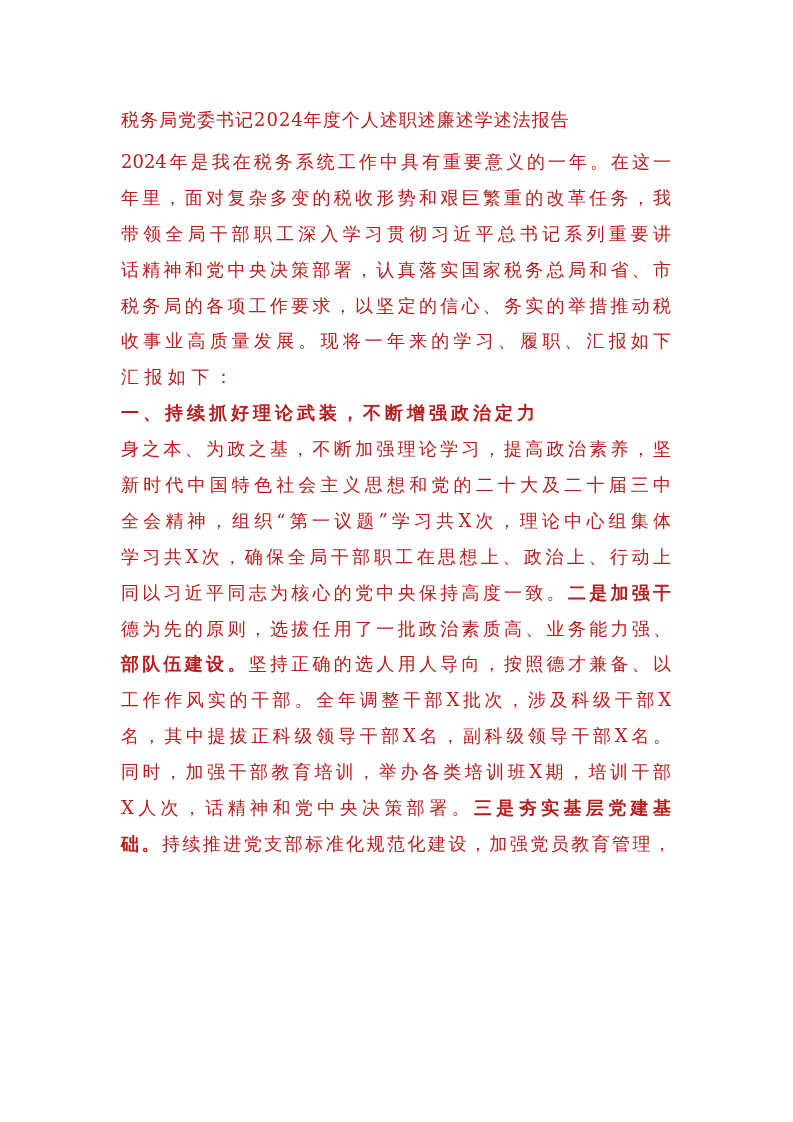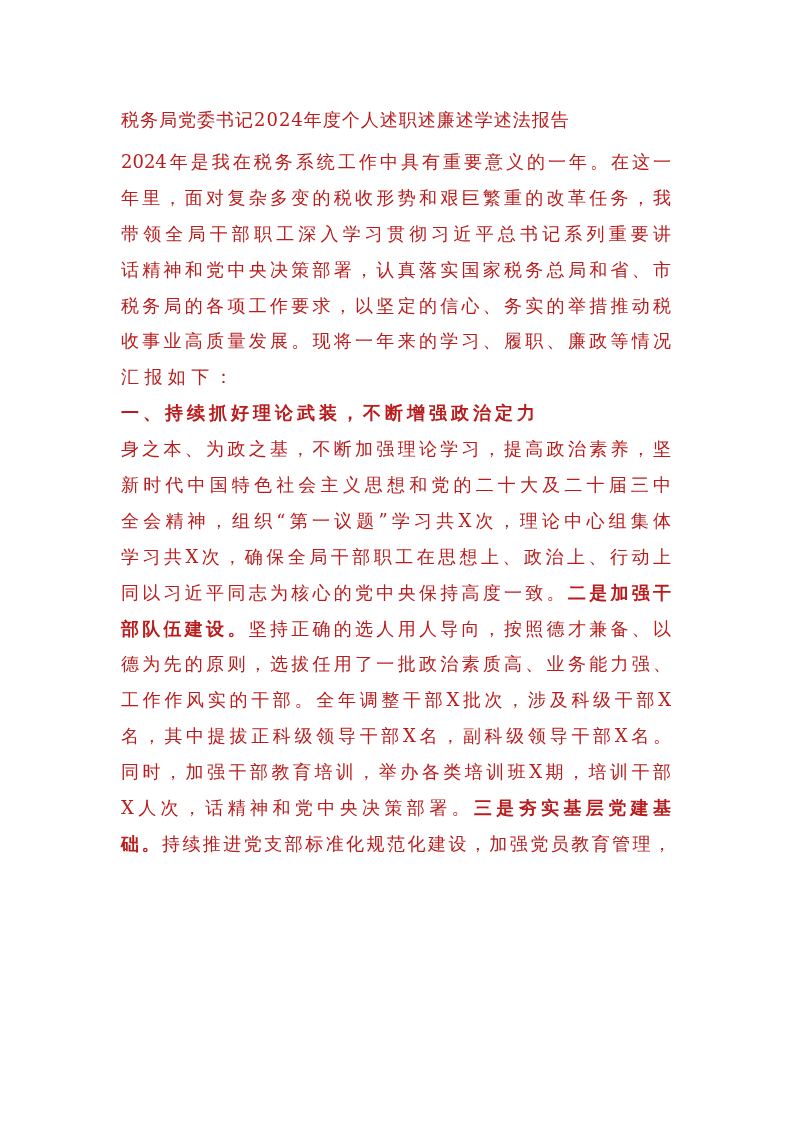--- a/index.html
+++ b/index.html
@@ -25,29 +25,29 @@
 <body>
 
 <div class="page">
   <div class="content" id="content">
     <div class="line title">税务局党委书记2024年度个人述职述廉述学述法报告</div>
   <div class="line"><span>2024年是我在税务系统工作中具有重要意义的一年。在这一</span></div>
       <div class="line"><span>年里，面对复杂多变的税收形势和艰巨繁重的改革任务，我</span></div>
       <div class="line"><span>带领全局干部职工深入学习贯彻习近平总书记系列重要讲</span></div>
       <div class="line"><span>话精神和党中央决策部署，认真落实国家税务总局和省、市</span></div>
       <div class="line"><span>税务局的各项工作要求，以坚定的信心、务实的举措推动税</span></div>
-      <div class="line"><span>收事业高质量发展。现将一年来的学习、履职、廉政等情况</span></div>
+      <div class="line"><span>收事业高质量发展。现将一年来的学习、履职、汇报如下</span></div>
       <div class="line short"><span>汇报如下：</span></div>
       <div class="line heading"><span class="b">一、持续抓好理论武装，不断增强政治定力</span></div>
       <div class="line"><span>身之本、为政之基，不断加强理论学习，提高政治素养，坚</span></div>
       <div class="line"><span>新时代中国特色社会主义思想和党的二十大及二十届三中</span></div>
       <div class="line"><span>全会精神，组织“第一议题”学习共X次，理论中心组集体</span></div>
       <div class="line"><span>学习共X次，确保全局干部职工在思想上、政治上、行动上</span></div>
       <div class="line"><span>同以习近平同志为核心的党中央保持高度一致。</span><span class="b">二是加强干</span></div>
+      <div class="line"><span>德为先的原则，选拔任用了一批政治素质高、业务能力强、</span></div>
       <div class="line"><span class="b">部队伍建设。</span><span>坚持正确的选人用人导向，按照德才兼备、以</span></div>
-      <div class="line"><span>德为先的原则，选拔任用了一批政治素质高、业务能力强、</span></div>
       <div class="line"><span>工作作风实的干部。全年调整干部X批次，涉及科级干部X</span></div>
       <div class="line"><span>名，其中提拔正科级领导干部X名，副科级领导干部X名。</span></div>
       <div class="line"><span>同时，加强干部教育培训，举办各类培训班X期，培训干部</span></div>
       <div class="line"><span>X人次，话精神和党中央决策部署。</span><span class="b">三是夯实基层党建基</span></div>
       <div class="line"><span class="b">础。</span><span>持续推进党支部标准化规范化建设，加强党员教育管理，</span></div>
     </div>
 </div>
 
 </body></html>

